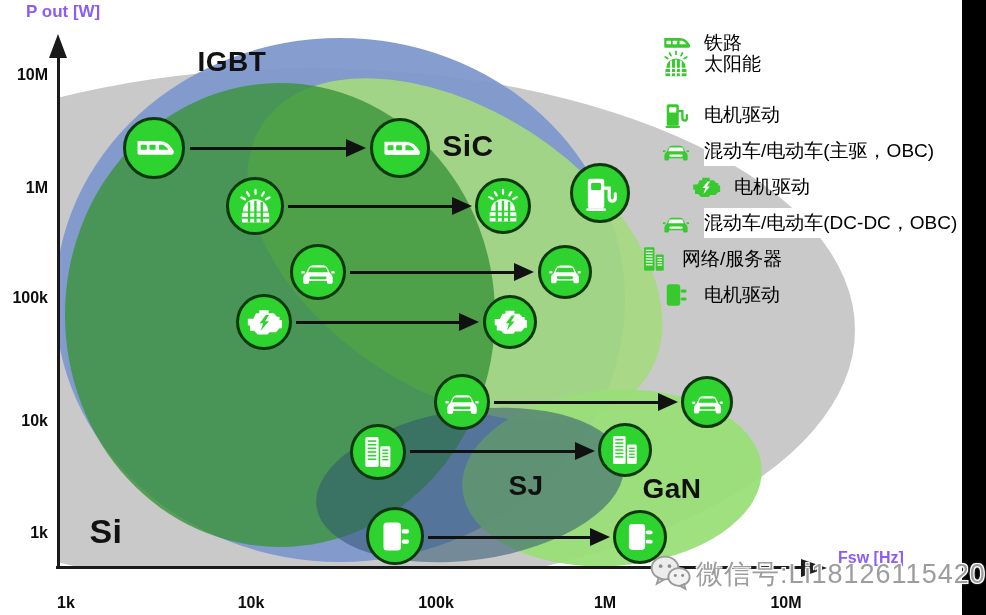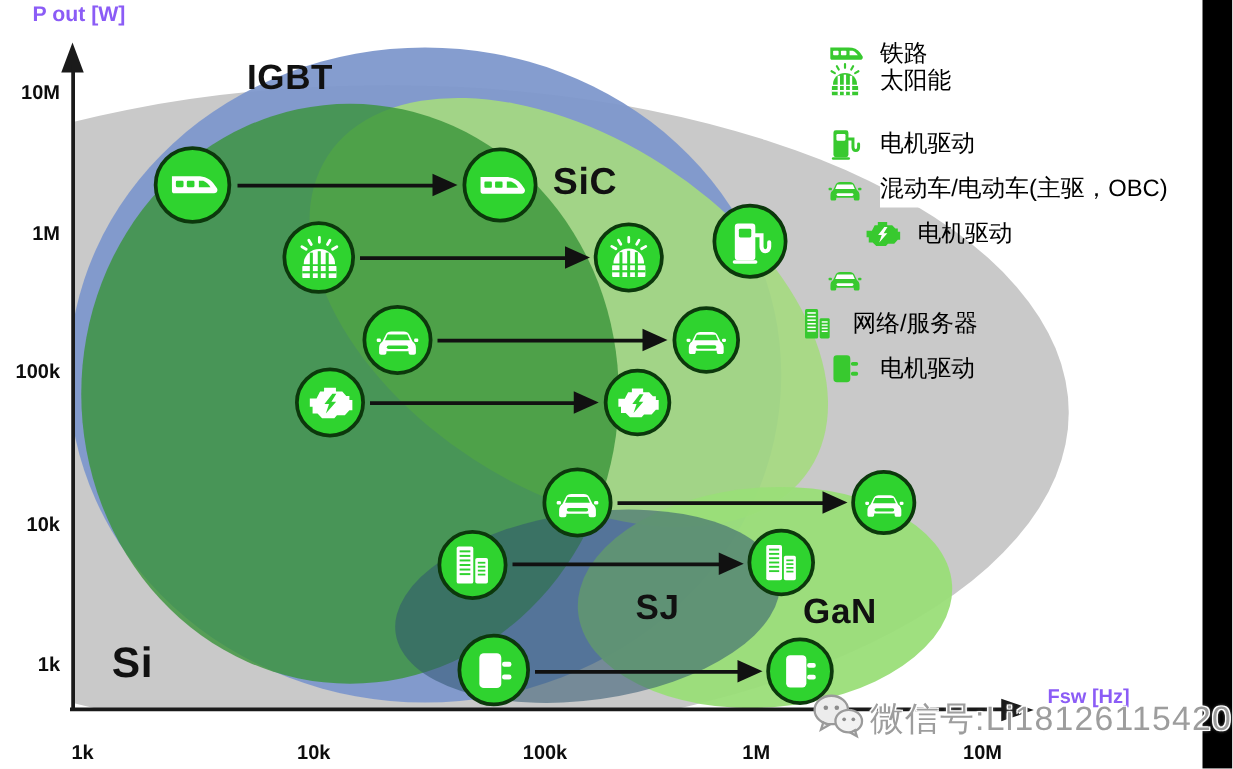--- a/index.html
+++ b/index.html
@@ -330,20 +330,21 @@
       <div class="legend-row boxed" style="left: 654px; top: 223px;">
         <span class="legend-icon">
           <svg viewBox="0 0 24 24" width="38" height="30" style="--g:#38c92f;--c:#ffffff">
             <path fill="var(--g)" d="M2.7 16c0-1.5.7-2.5 1.7-3.2l1.7-3.5c.5-1 1.5-1.6 2.8-1.6h6.2c1.3 0 2.3.6 2.8 1.6l1.7 3.5c1 .7 1.7 1.7 1.7 3.2v2.5c0 .55-.45 1-1 1h-1.7c-.55 0-1-.45-1-1v-.8H6.4v.8c0 .55-.45 1-1 1H3.7c-.55 0-1-.45-1-1z"></path>
             <rect fill="var(--g)" x="1.5" y="11.3" width="2.1" height="1.7" rx=".6"></rect>
             <rect fill="var(--g)" x="20.4" y="11.3" width="2.1" height="1.7" rx=".6"></rect>
             <path fill="var(--c)" d="M7 9.2h10l1.3 2.9H5.7z"></path>
             <rect fill="var(--c)" x="6.6" y="14.8" width="10.8" height="1.8" rx=".9"></rect>
           </svg>
         </span>
+        <span class="legend-label">混动车/电动车(DC-DC，OBC)</span>
       </div>
       <div class="legend-row" style="left: 632px; top: 259px;">
         <span class="legend-icon">
           <svg viewBox="0 0 24 24" width="30" height="30" style="--g:#38c92f;--c:#ffffff">
             <rect fill="var(--g)" x="4" y="2.6" width="8.4" height="18.8" rx="1"></rect>
             <g fill="var(--c)">
               <rect x="5.5" y="4.6" width="5.4" height="1"></rect>
               <rect x="5.5" y="6.9" width="5.4" height="1"></rect>
               <rect x="5.5" y="9.2" width="5.4" height="1"></rect>
               <rect x="5.5" y="11.5" width="5.4" height="1"></rect>

